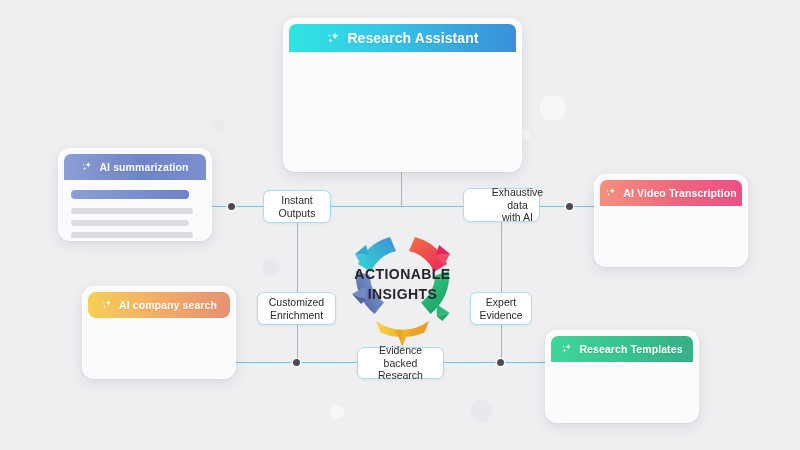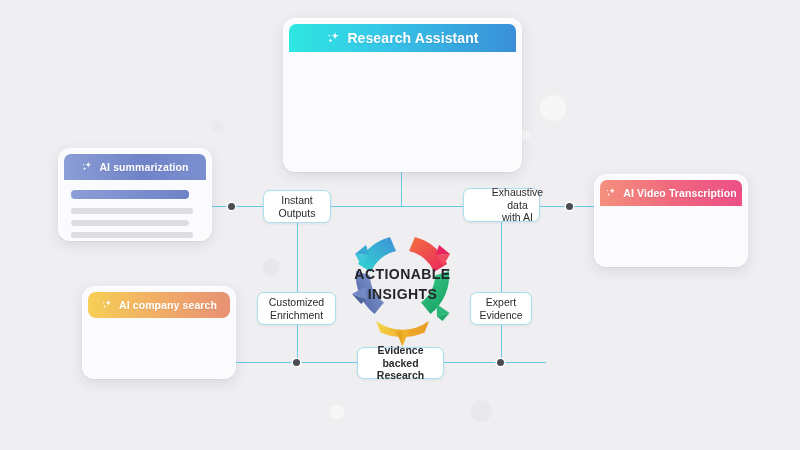--- a/index.html
+++ b/index.html
@@ -141,21 +141,21 @@
     </span>
   </div>
 
   <div class="node" id="n-expert" style="left:470px;top:292px;width:62px;height:33px;">
     <span>
       <span>Expert</span><br>
       <span>Evidence</span>
     </span>
   </div>
 
-  <div class="node" id="n-evidence" style="left:357px;top:347px;width:87px;height:32px;font-weight:bold;">
+  <div class="node" id="n-evidence" style="left:357px;top:347px;width:87px;height:32px;">
     <span>
       <span>Evidence backed</span><br>
       <span>Research</span>
     </span>
   </div>
 
   <div id="wheel">
     <svg viewBox="0 0 145 145" xmlns="http://www.w3.org/2000/svg" aria-hidden="true">
       <defs>
         <linearGradient id="gTL" x1="0" y1="1" x2="1" y2="0">
@@ -267,14 +267,25 @@
       <svg class="spark" viewBox="0 0 24 24" fill="#ffffff">
         <path d="M14.5 2.2l1.5 3.9 3.9 1.5-3.9 1.5-1.5 3.9-1.5-3.9L9.1 7.6l3.9-1.5z"></path>
         <path d="M7.2 11.8l.95 2.45 2.45.95-2.45.95-.95 2.45-.95-2.45-2.45-.95 2.45-.95z"></path>
         <circle cx="5.0" cy="7.2" r="1.25"></circle>
       </svg>
       <span>AI company search</span>
     </div>
     <div class="body"></div>
   </div>
 
+  <div class="card" id="card-tpl">
+    <div class="bar">
+      <svg class="spark" viewBox="0 0 24 24" fill="#ffffff">
+        <path d="M14.5 2.2l1.5 3.9 3.9 1.5-3.9 1.5-1.5 3.9-1.5-3.9L9.1 7.6l3.9-1.5z"></path>
+        <path d="M7.2 11.8l.95 2.45 2.45.95-2.45.95-.95 2.45-.95-2.45-2.45-.95 2.45-.95z"></path>
+        <circle cx="5.0" cy="7.2" r="1.25"></circle>
+      </svg>
+      <span>Research Templates</span>
+    </div>
+    <div class="body"></div>
+  </div>
 
 </div>
 
 </body></html>

